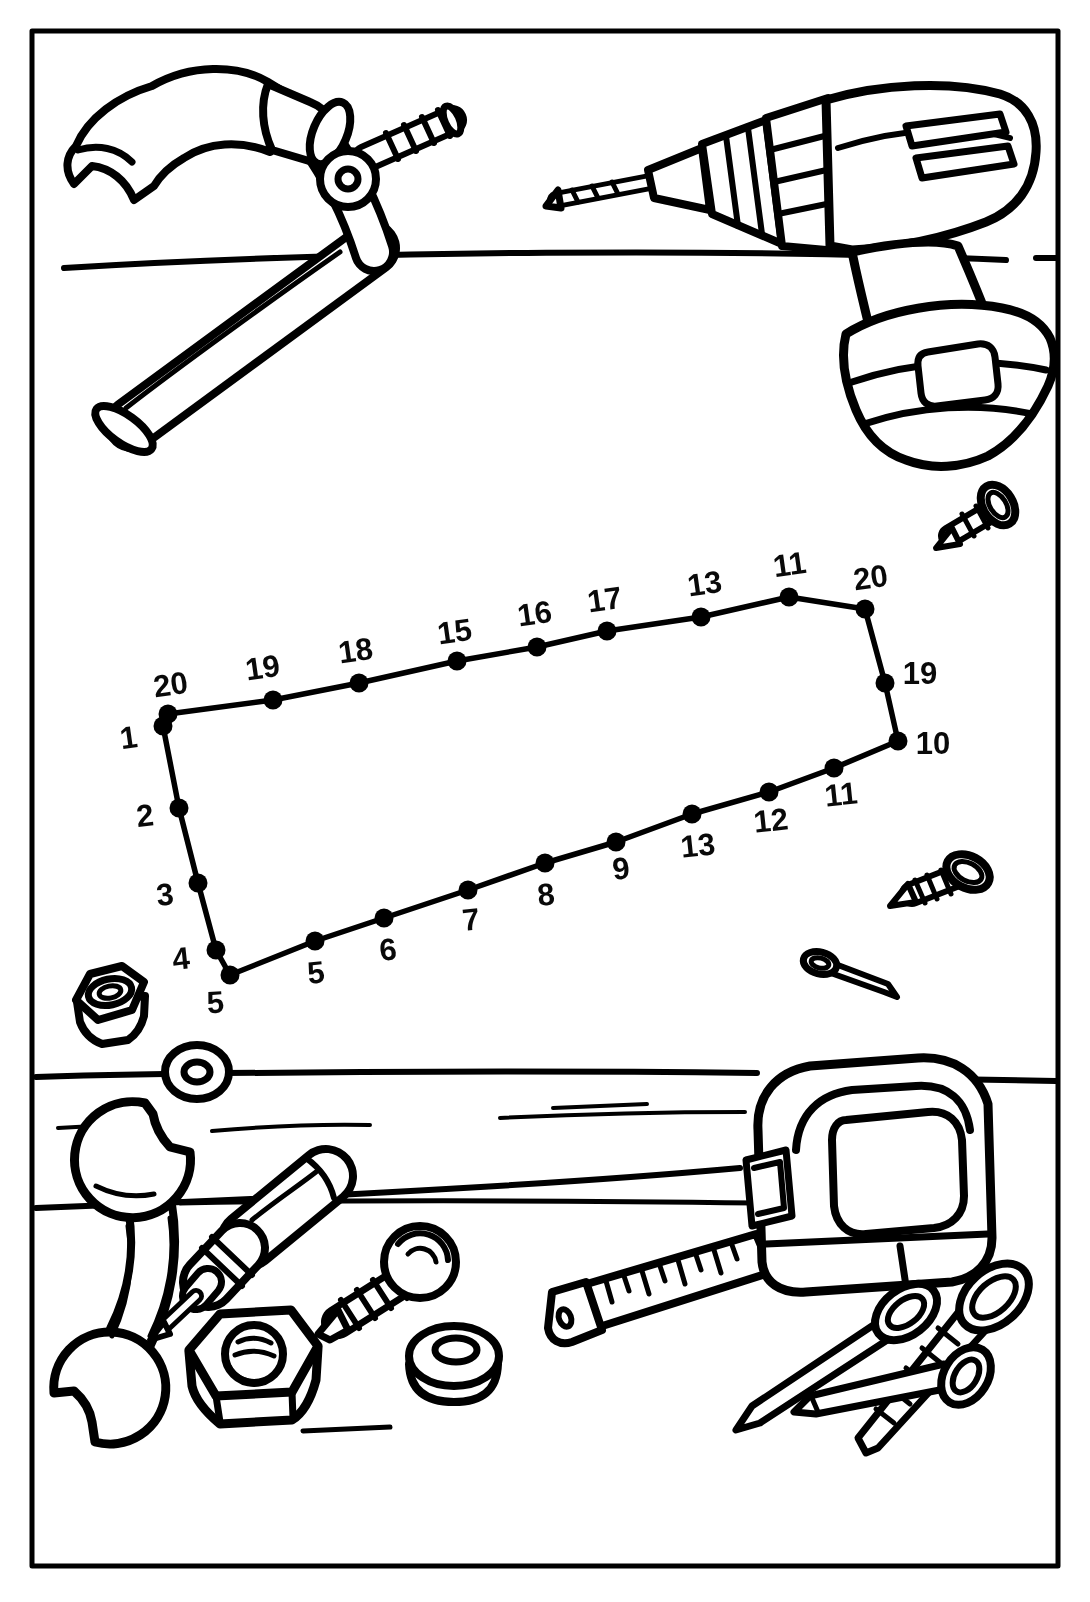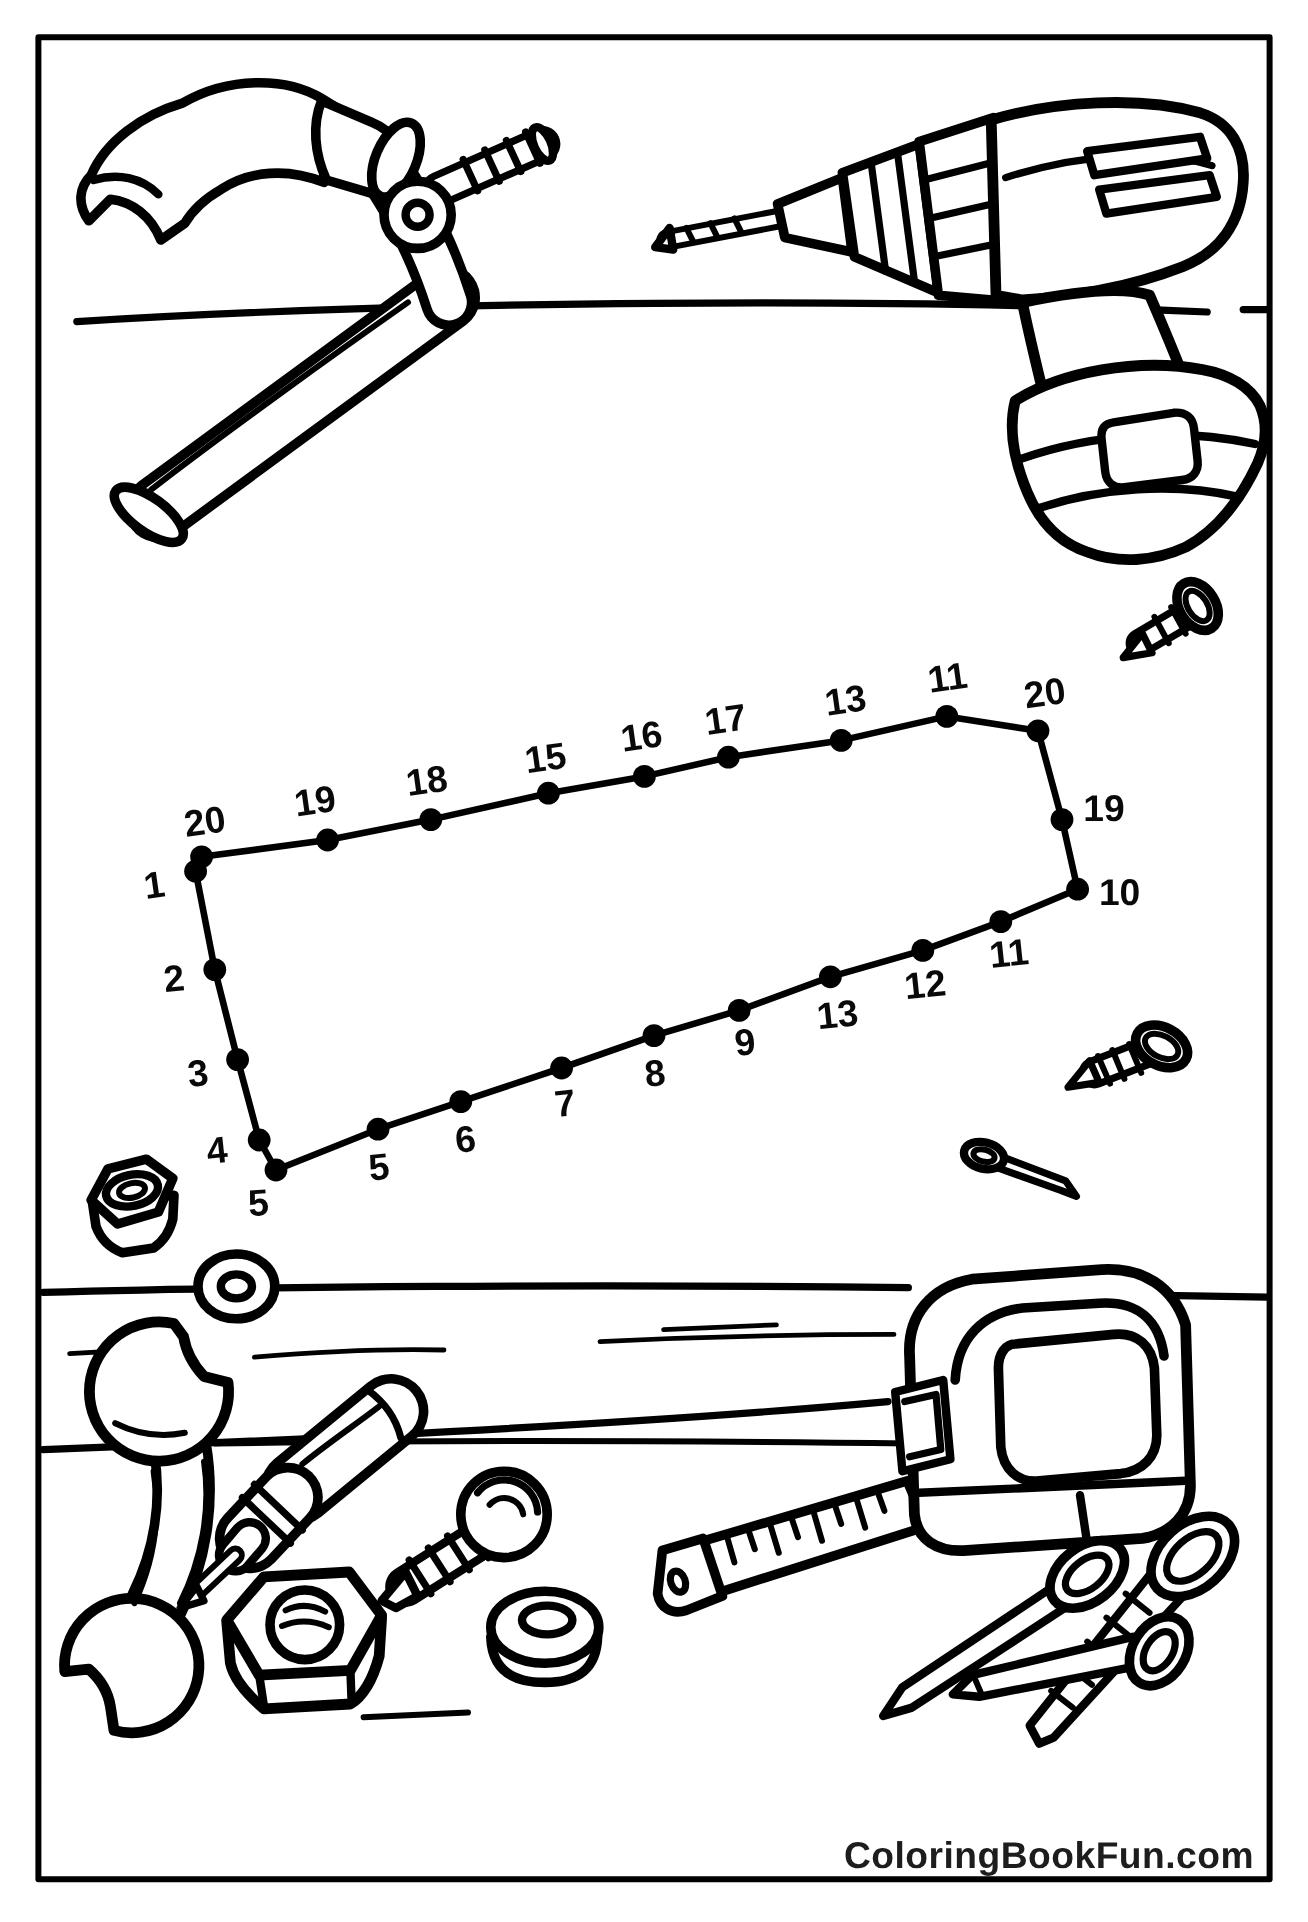--- a/index.html
+++ b/index.html
@@ -270,14 +270,13 @@
         <text x="706" y="594" class="dnum" font-size="31" transform="rotate(-8 706 594)">13</text>
         <text x="606" y="610" class="dnum" font-size="31" transform="rotate(-8 606 610)">17</text>
         <text x="536" y="624" class="dnum" font-size="31" transform="rotate(-8 536 624)">16</text>
         <text x="456" y="642" class="dnum" font-size="31" transform="rotate(-8 456 642)">15</text>
         <text x="357" y="661" class="dnum" font-size="31" transform="rotate(-8 357 661)">18</text>
         <text x="264" y="678" class="dnum" font-size="31" transform="rotate(-8 264 678)">19</text>
         <text x="172" y="695" class="dnum" font-size="31" transform="rotate(-8 172 695)">20</text>
       </g>
   </svg>
 
-  <div class="footer">ColoringBookFun.com</div>
 </div>
 
 </body></html>

